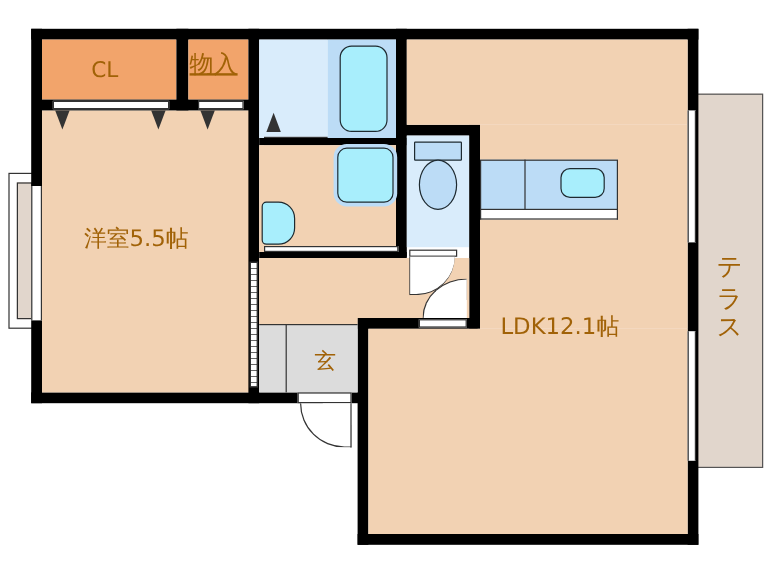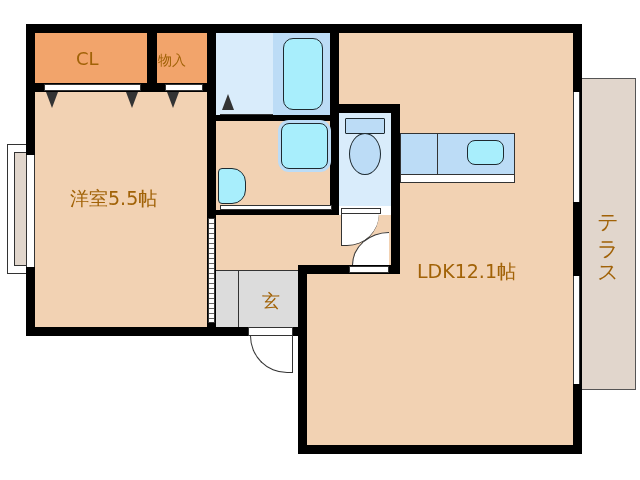--- a/index.html
+++ b/index.html
@@ -45,21 +45,21 @@
   <div class="abs room" style="left:35px;top:92px;width:174px;height:235px;"></div>
   <div class="abs label" style="left:70px;top:186px;">洋室5.5帖</div>
 
   <div class="abs white" style="left:26px;top:155px;width:9px;height:112px;border-left:1px solid #333;border-right:1px solid #333;"></div>
 
   <div class="abs closet" style="left:35px;top:33px;width:112px;height:50px;"></div>
   <div class="abs label" style="left:76px;top:48px;font-size:18px;">CL</div>
   <div class="abs wall" style="left:147px;top:24px;width:10px;height:68px;"></div>
 
   <div class="abs closet" style="left:157px;top:33px;width:50px;height:50px;"></div>
-  <div class="abs label" style="left:158px;top:52px;font-size:14px;">物入</div>
+  <div class="abs label" style="left:158px;top:40px;font-size:20px;text-decoration:underline;">物入</div>
 
   <div class="abs wall" style="left:35px;top:83px;width:174px;height:9px;"></div>
   <div class="abs white" style="left:44px;top:84px;width:97px;height:7px;border:1px solid #333;"></div>
   <div class="abs white" style="left:165px;top:84px;width:38px;height:7px;border:1px solid #333;"></div>
   <div class="abs" style="left:46px;top:92px;">
       <div class="tri"></div>
     </div>
   <div class="abs" style="left:126px;top:92px;">
       <div class="tri"></div>
     </div>

